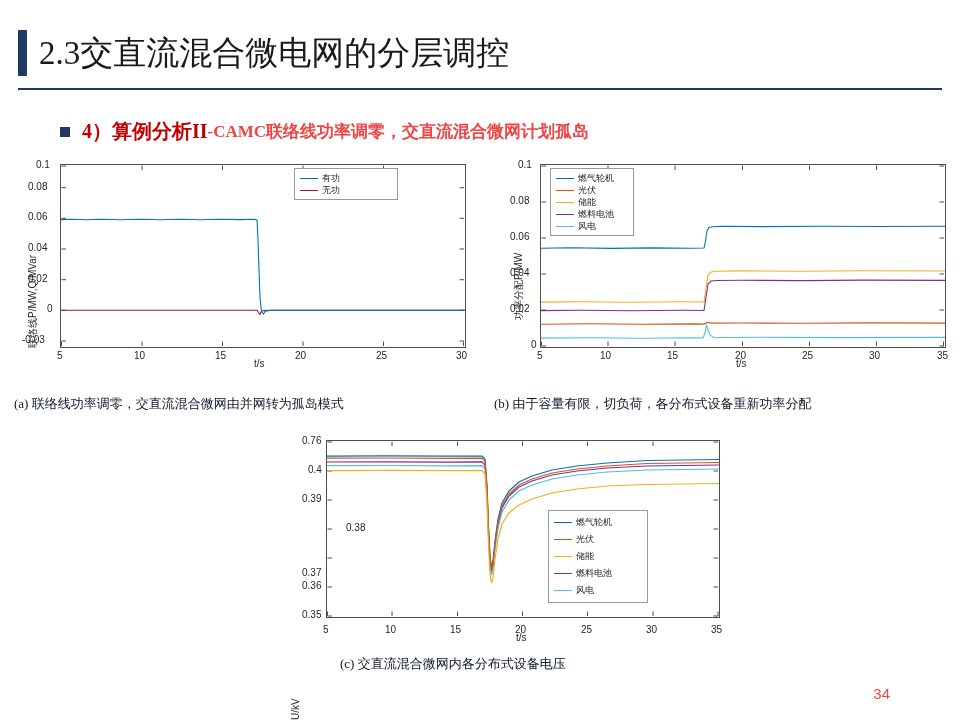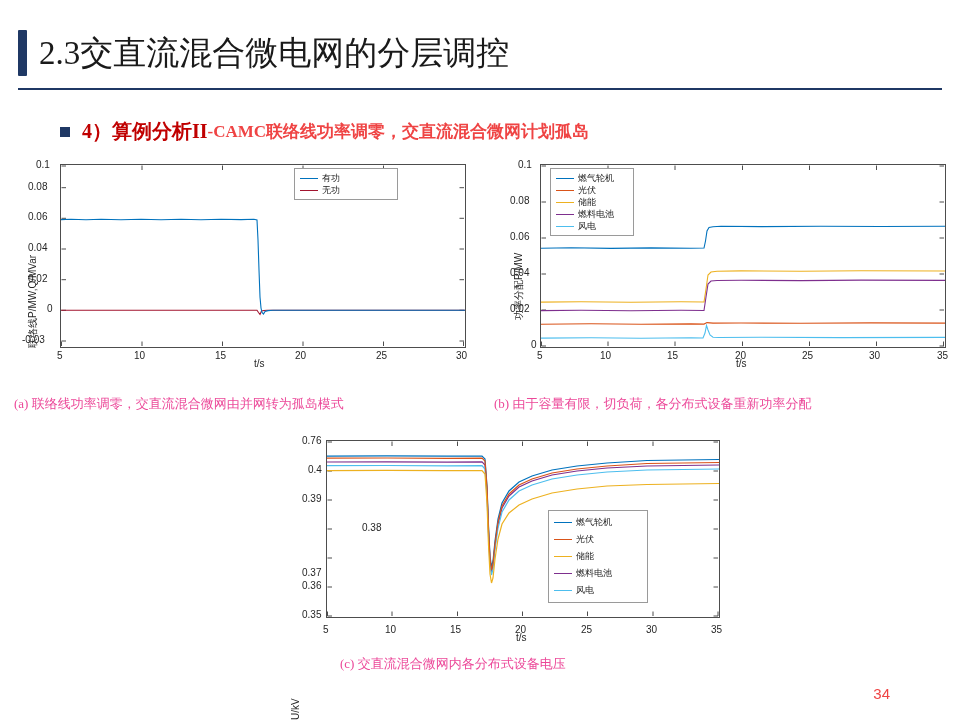--- a/index.html
+++ b/index.html
@@ -41,21 +41,21 @@
     position:absolute;font-size:10px;color:#262626;white-space:nowrap;
     transform-origin:0 0;transform:rotate(-90deg);
   }
   .legend{
     position:absolute;border:1px solid #9a9a9a;background:#fff;padding:3px 5px;
     font-size:9px;color:#222;line-height:12px;
   }
   .legend-row{display:flex;align-items:center;height:12px;white-space:nowrap;text-align:right;}
   .legend-line{display:inline-block;width:18px;height:0;border-top:1.4px solid #000;margin-right:4px;}
   .caption{
-    position:absolute;font-size:13px;color:#ec4899;white-space:nowrap;
+    position:absolute;font-size:13px;color:#0f172a;white-space:nowrap;
     font-family:"Liberation Serif", serif;
   }
   .pagenum{
     position:absolute;right:70px;bottom:18px;color:#ef4444;font-size:15px;
   }
   svg{display:block;}
 </style>
 </head>
 <body>
 
@@ -266,21 +266,21 @@
 
       <path d="M0,17.2 L60,17.0 L120,17.3 L155,17.1 L158,20 L160,47 L161.5,88 L163,118 L164.5,129 L166,123 L168,103 L171,81 L175,65 L182,53 L192,44 L205,38 L225,32 L250,28 L280,25 L320,22.5 L392,21.5" fill="none" stroke="#d95319" stroke-width="1.2"></path>
 
       <path d="M0,29.6 L60,29.4 L120,29.7 L155,29.5 L158,33 L160,62 L161.5,104 L163,133 L164.5,142 L166,137 L168,118 L171,98 L175,83 L182,72 L192,64 L205,58 L225,52 L250,48 L280,45 L320,43.5 L392,42.5" fill="none" stroke="#edb120" stroke-width="1.2"></path>
     </svg>
   </div>
 
   <div class="tick-lbl" style="left:44px;top:177px;">0.35</div>
   <div class="tick-lbl" style="left:44px;top:148px;">0.36</div>
   <div class="tick-lbl" style="left:44px;top:135px;">0.37</div>
-  <div class="tick-lbl" style="left:60px;top:90px;padding-left:44px;">0.38</div>
+  <div class="tick-lbl" style="left:44px;top:90px;padding-left:44px;">0.38</div>
   <div class="tick-lbl" style="left:44px;top:61px;">0.39</div>
   <div class="tick-lbl" style="left:50px;top:32px;">0.4</div>
   <div class="tick-lbl" style="left:44px;top:3px;">0.76</div>
 
   <div class="tick-lbl" style="left:65px;top:192px;">5</div>
   <div class="tick-lbl" style="left:127px;top:192px;">10</div>
   <div class="tick-lbl" style="left:192px;top:192px;">15</div>
   <div class="tick-lbl" style="left:257px;top:192px;">20</div>
   <div class="tick-lbl" style="left:323px;top:192px;">25</div>
   <div class="tick-lbl" style="left:388px;top:192px;">30</div>

